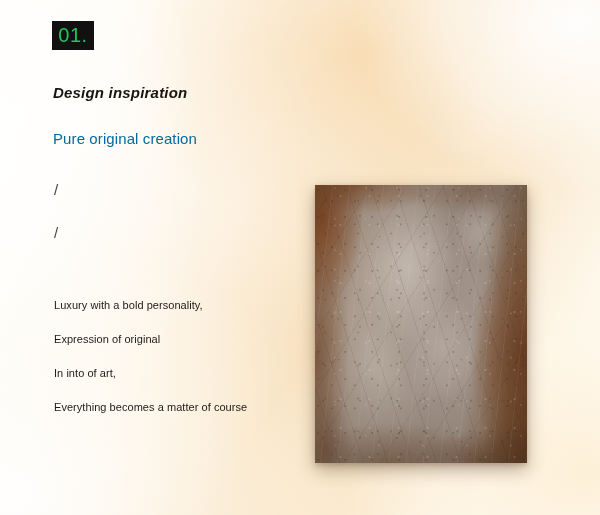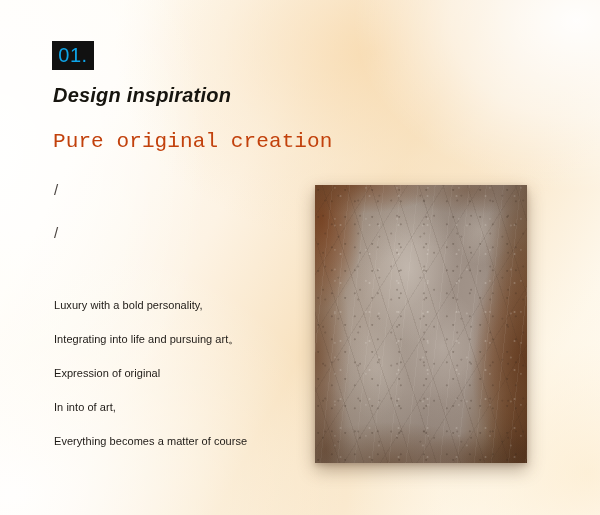--- a/index.html
+++ b/index.html
@@ -78,55 +78,53 @@
     height: 515px;
   }
 
   .number-badge {
     position: absolute;
     left: 0;
     top: 21px;
     width: 42px;
     height: 29px;
     background: #111111;
-    color: #0ea5e9;
+    color: #22c55e;
     font-size: 20px;
     font-weight: 400;
     letter-spacing: 0.5px;
     display: flex;
     align-items: center;
     justify-content: center;
     line-height: 1;
     box-sizing: border-box;
     padding-bottom: 1px;
-    margin-top: 20px;
   }
 
   .title-main {
     position: absolute;
     left: 1px;
     top: 84px;
-    font-size: 20px;
+    font-size: 15px;
     font-weight: bold;
     font-style: italic;
     color: #17150F;
     letter-spacing: 0.2px;
     white-space: nowrap;
   }
 
   .title-sub {
     position: absolute;
     left: 1px;
     top: 130px;
-    font-size: 21px;
+    font-size: 15px;
     font-weight: 400;
-    color: #c2410c;
+    color: #0369a1;
     letter-spacing: 0.1px;
     white-space: nowrap;
-    font-family: Liberation Mono, monospace;
   }
 
   .slash-group {
     position: absolute;
     left: 2px;
     top: 182px;
     width: 40px;
   }
   .slash-mark {
     font-size: 15px;
@@ -285,21 +283,20 @@
 
     <div class="title-sub">Pure original creation</div>
 
     <div class="slash-group">
       <div class="slash-mark">/</div>
       <div class="slash-mark">/</div>
     </div>
 
     <div class="body-lines">
       <div class="body-line">Luxury with a bold personality,</div>
-      <div class="body-line">Integrating into life and pursuing art。</div>
       <div class="body-line">Expression of original</div>
       <div class="body-line">In into of art,</div>
       <div class="body-line">Everything becomes a matter of course</div>
     </div>
 
   </div>
 
   <div class="photo-frame">
     <div class="photo-layer tex-base"></div>
     <div class="photo-layer tex-highlight"></div>

